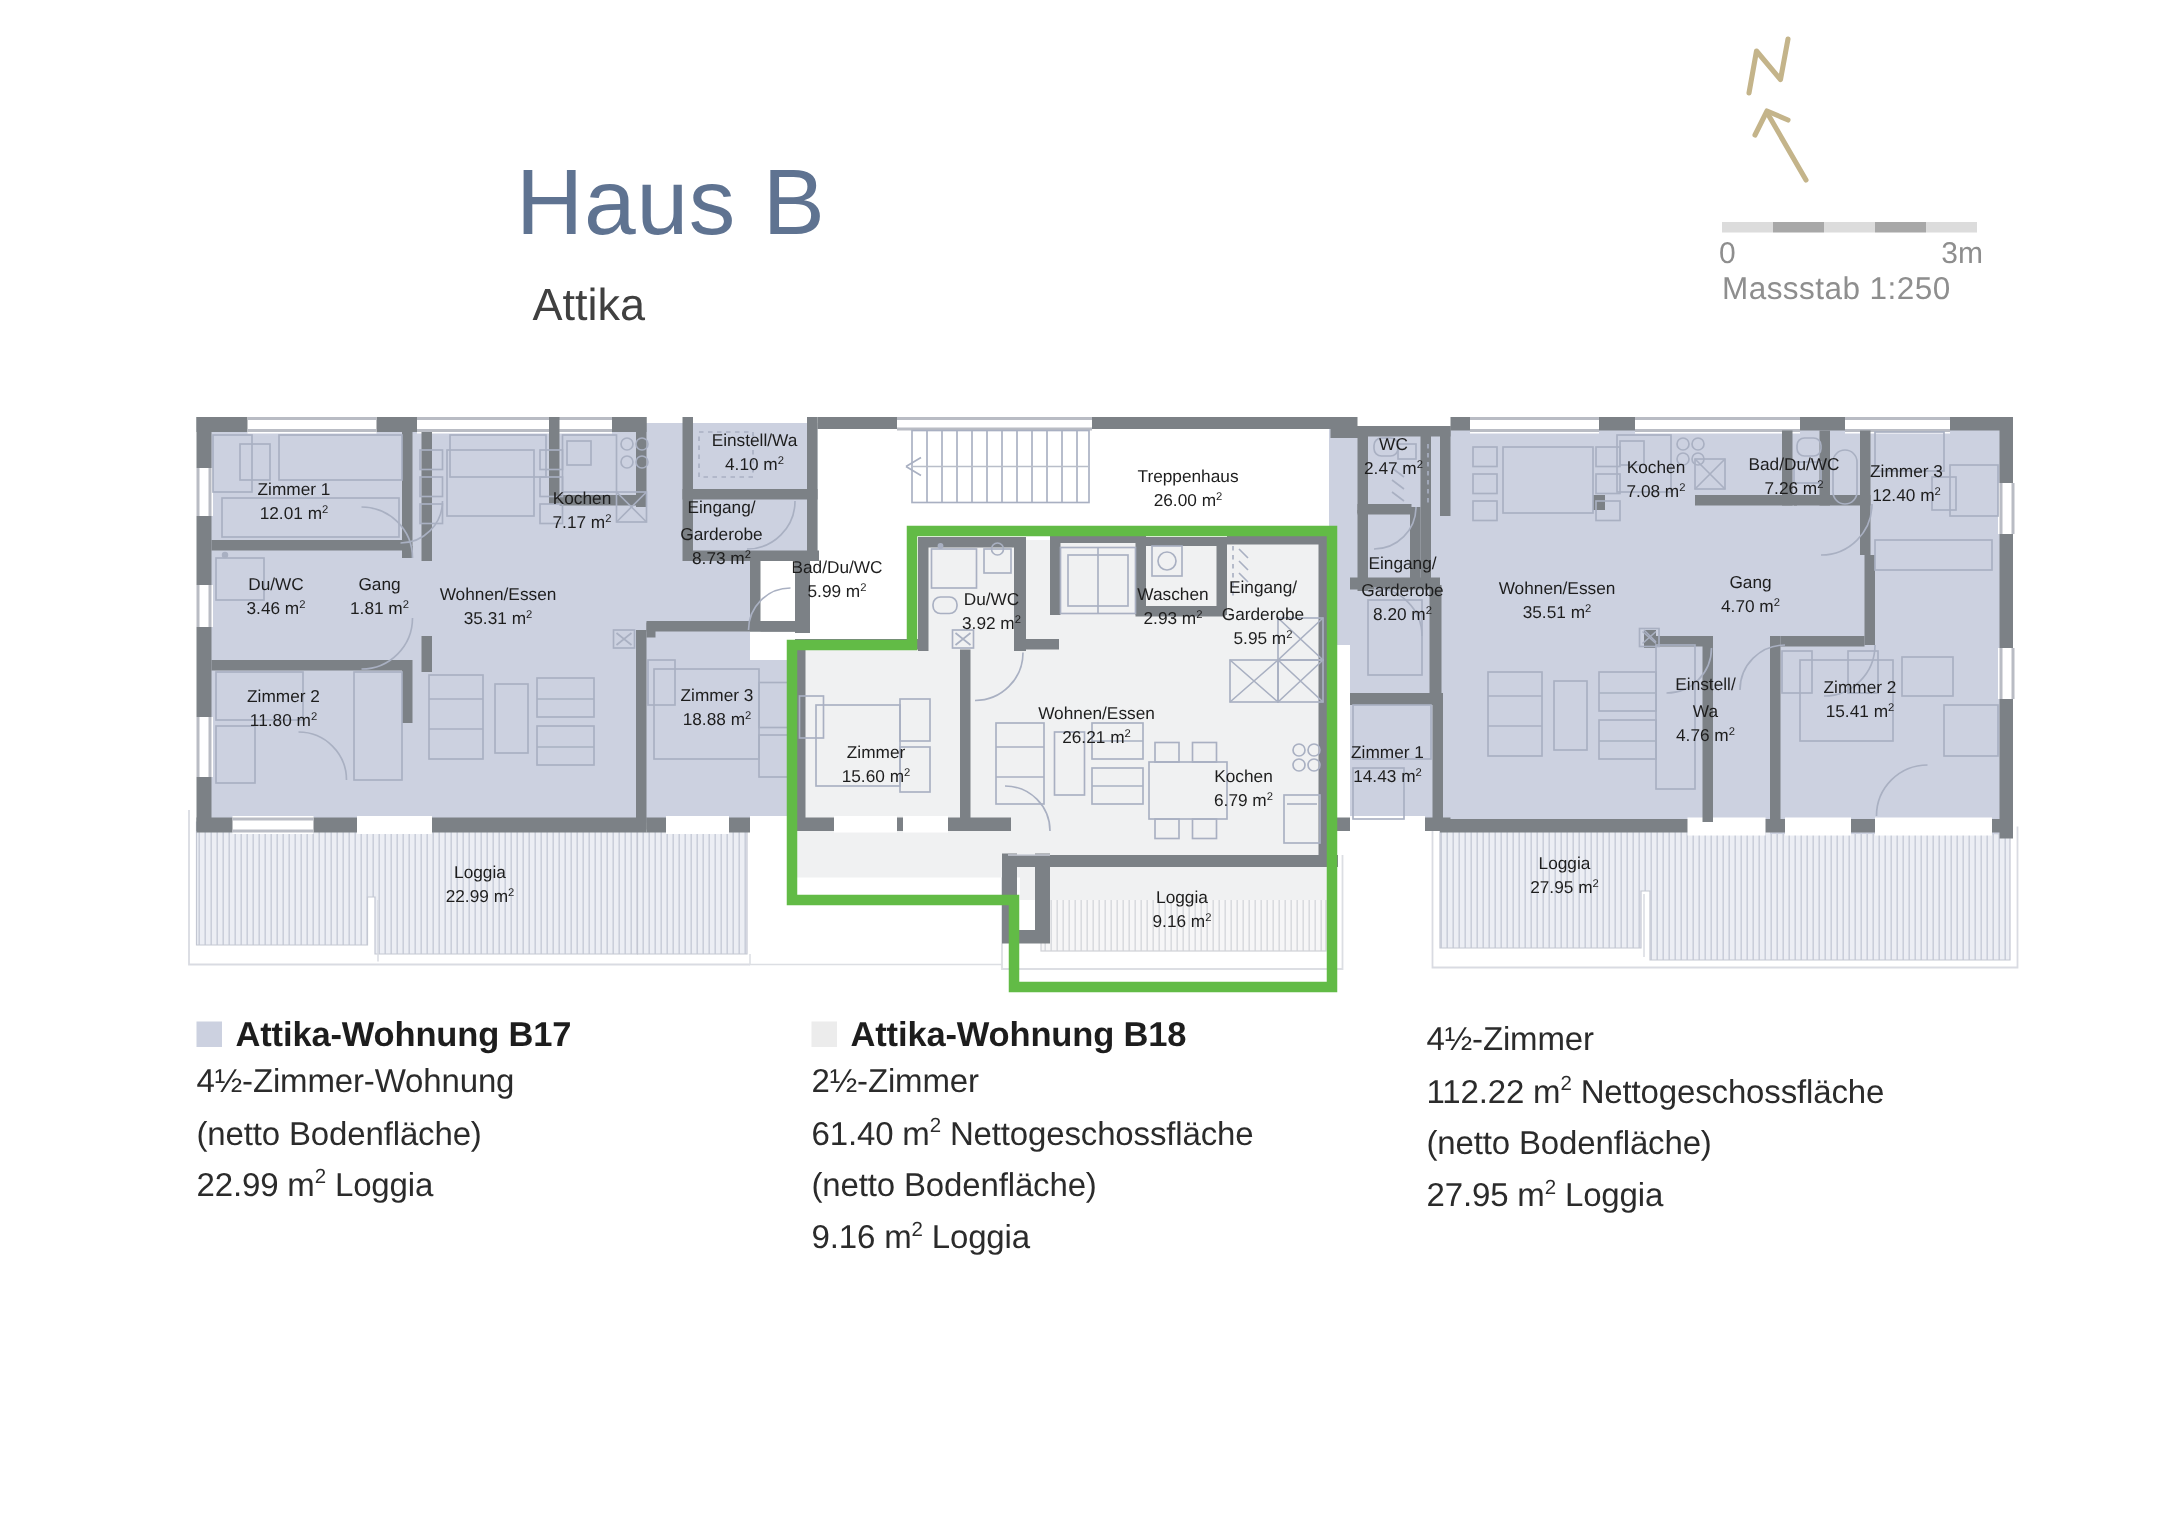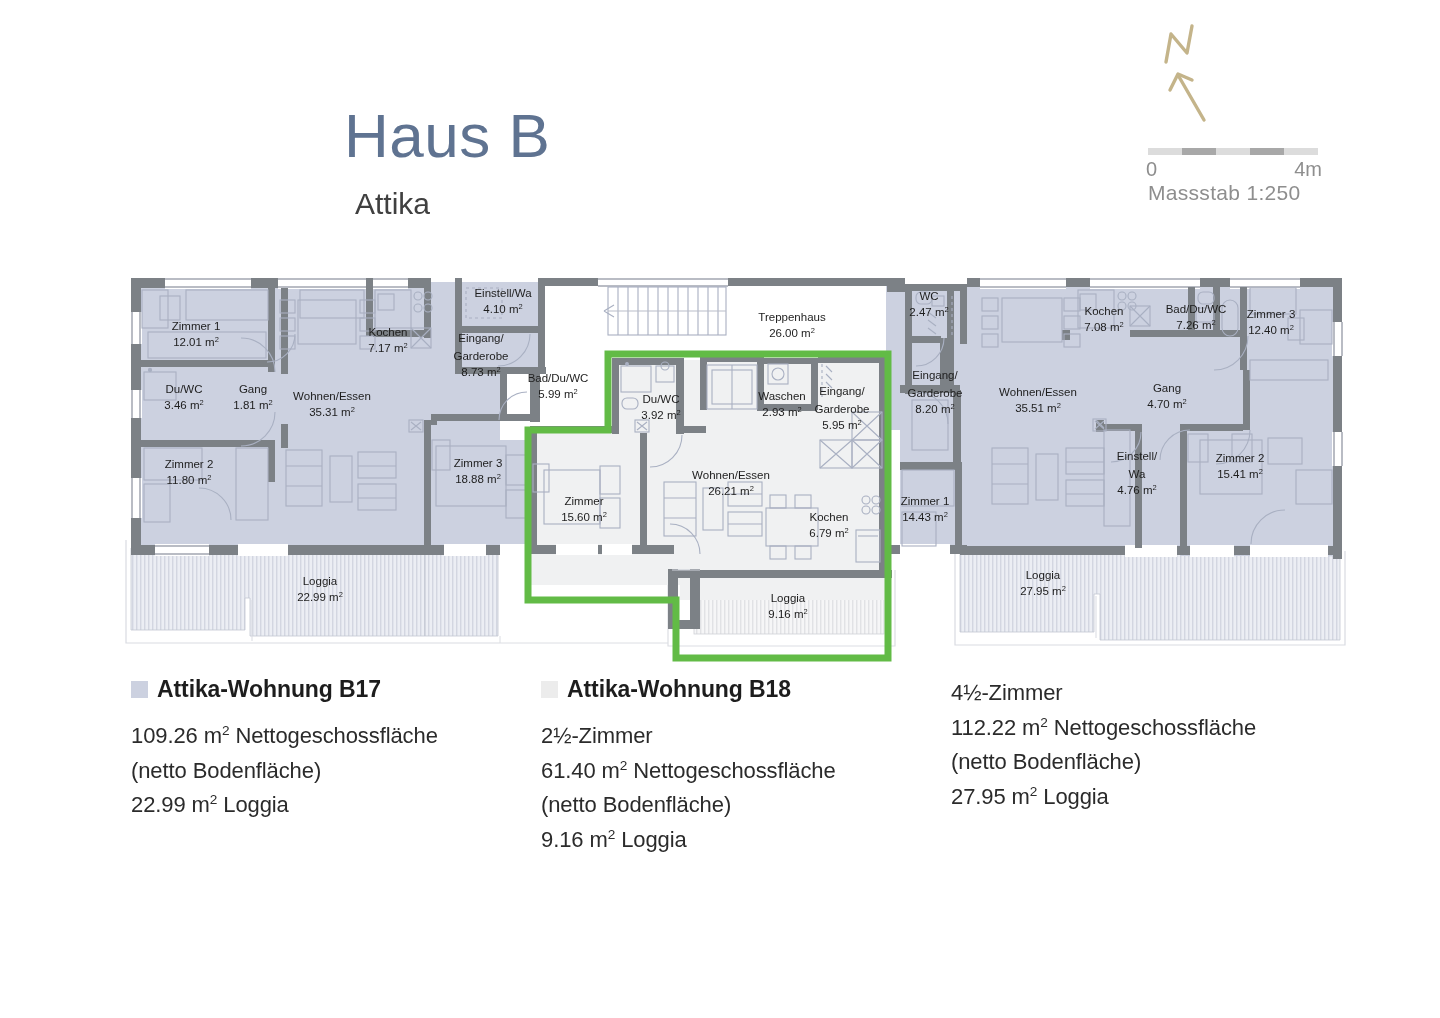--- a/index.html
+++ b/index.html
@@ -54,21 +54,21 @@
 
   
   #legend {
     position: absolute; left: 131px; top: 676px;
     width: 1230px;
     display: flex;
   }
   .legend-col { width: 410px; }
   .legend-head {
     display: flex; align-items: center; gap: 9px;
-    margin-bottom: 16px;
+    margin-bottom: 1px;
   }
   .legend-swatch {
     width: 17px; height: 17px; flex: 0 0 17px;
     display: inline-block;
   }
   .legend-title {
     font-size: 23px; font-weight: bold; color: #1d1d1d;
     letter-spacing: -0.1px;
   }
   .legend-line {
@@ -99,21 +99,21 @@
 
   <div id="scale-bar">
     <div class="scale-seg light"></div>
     <div class="scale-seg dark"></div>
     <div class="scale-seg light"></div>
     <div class="scale-seg dark"></div>
     <div class="scale-seg light"></div>
   </div>
   <div id="scale-labels">
     <span>0</span>
-    <span>4m</span>
+    <span>3m</span>
   </div>
   <div id="scale-note">Massstab 1:250</div>
 
   <div id="plan-wrap">
   <svg id="plan-svg" width="1440" height="400" viewBox="0 262 1440 400">
 
     <defs>
       <pattern id="loggiaHatch" width="4" height="4" patternUnits="userSpaceOnUse">
         <rect width="4" height="4" fill="#eceef4"></rect>
         <line x1="0.8" y1="0" x2="0.8" y2="4" stroke="#c9cdd9" stroke-width="1"></line>
@@ -623,21 +623,21 @@
   </svg>
   </div>
 
   <div id="legend">
 
     <div class="legend-col">
       <div class="legend-head">
         <span class="legend-swatch" style="background:#ccd1e0"></span>
         <span class="legend-title">Attika-Wohnung B17</span>
       </div>
-      <div class="legend-line"><span>109.26 m</span><sup>2</sup><span> Nettogeschossfläche</span></div>
+      <div class="legend-line">4½-Zimmer-Wohnung</div>
       <div class="legend-line">(netto Bodenfläche)</div>
       <div class="legend-line"><span>22.99 m</span><sup>2</sup><span> Loggia</span></div>
     </div>
 
     <div class="legend-col">
       <div class="legend-head">
         <span class="legend-swatch" style="background:#ececec"></span>
         <span class="legend-title">Attika-Wohnung B18</span>
       </div>
       <div class="legend-line">2½-Zimmer</div>

